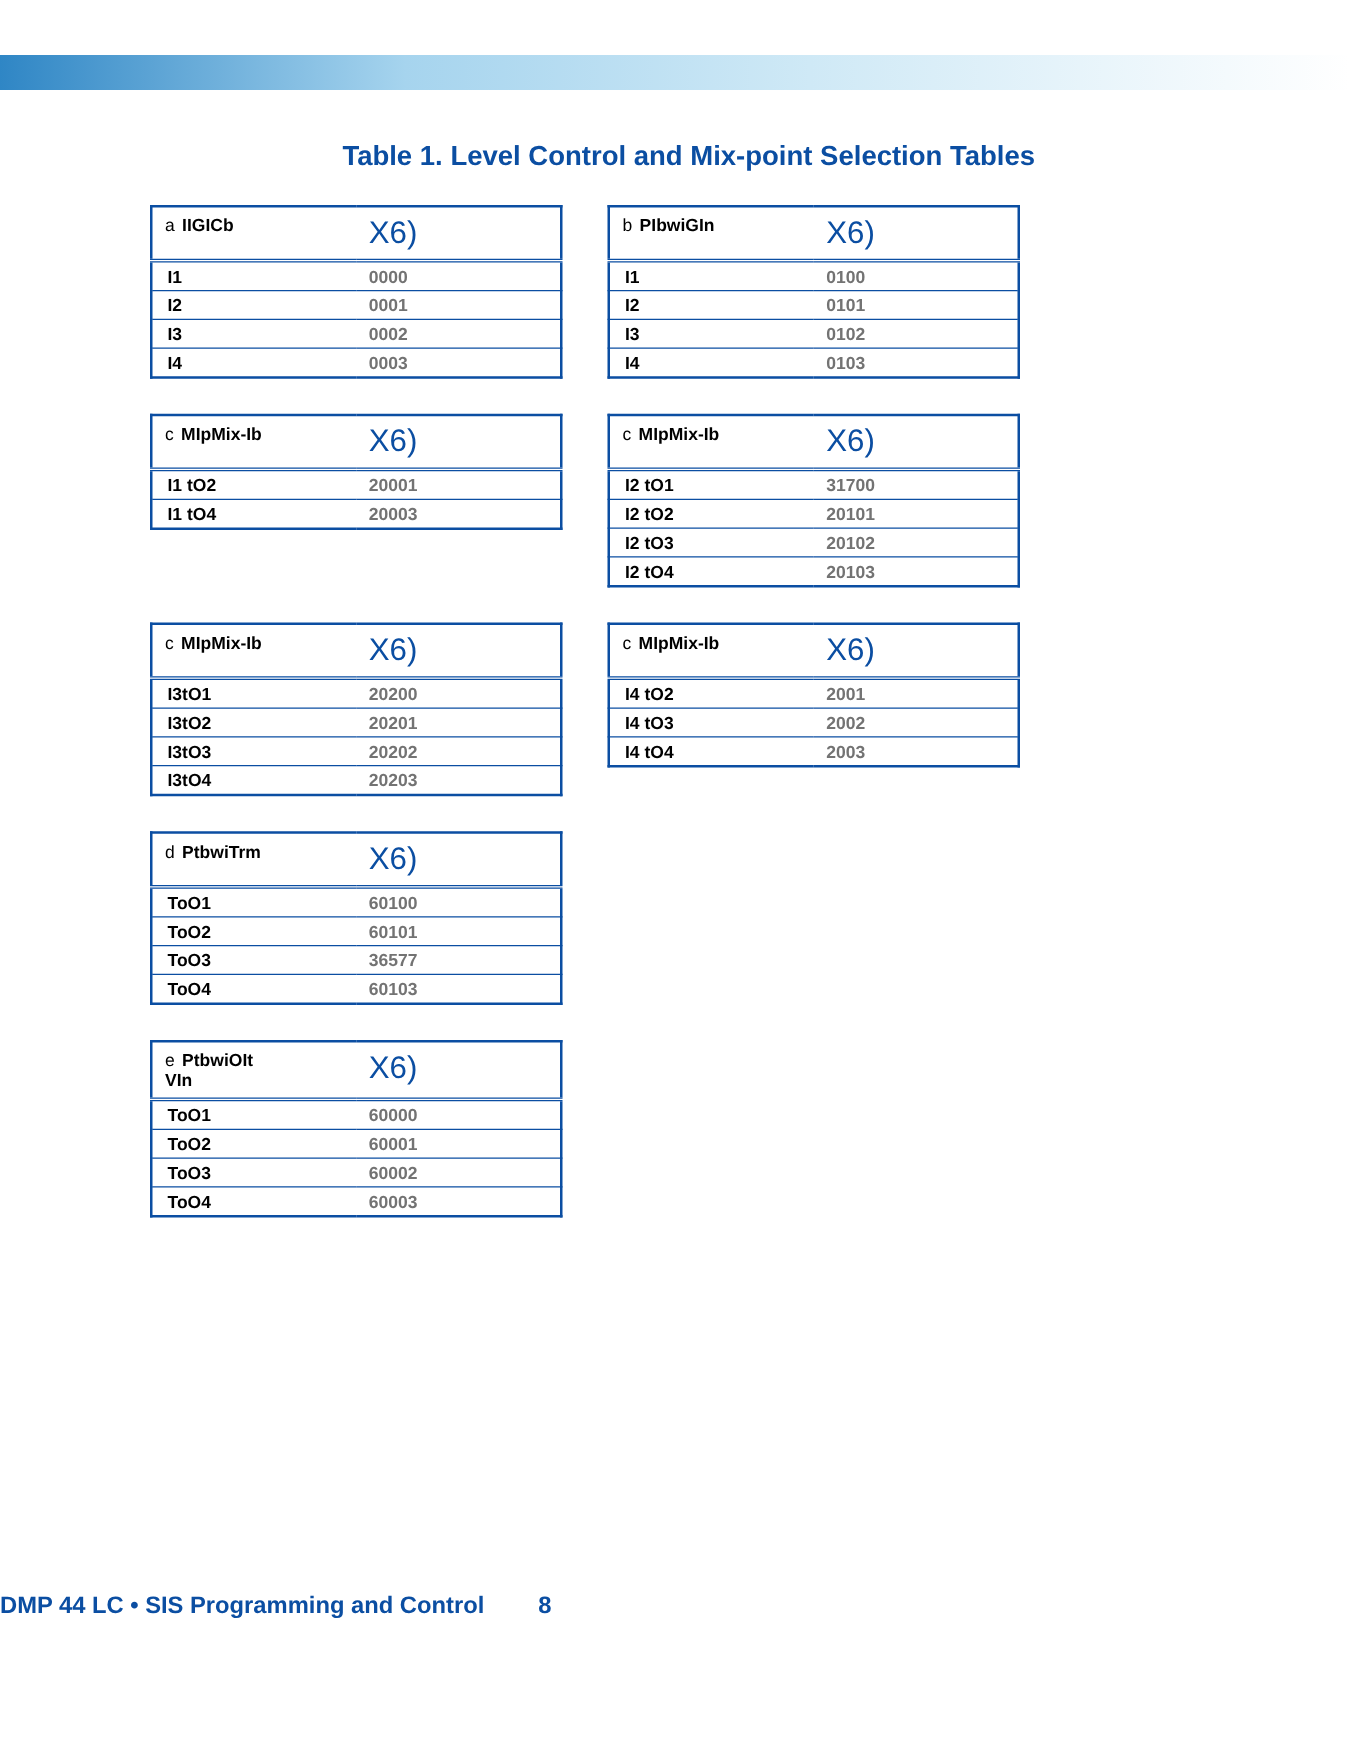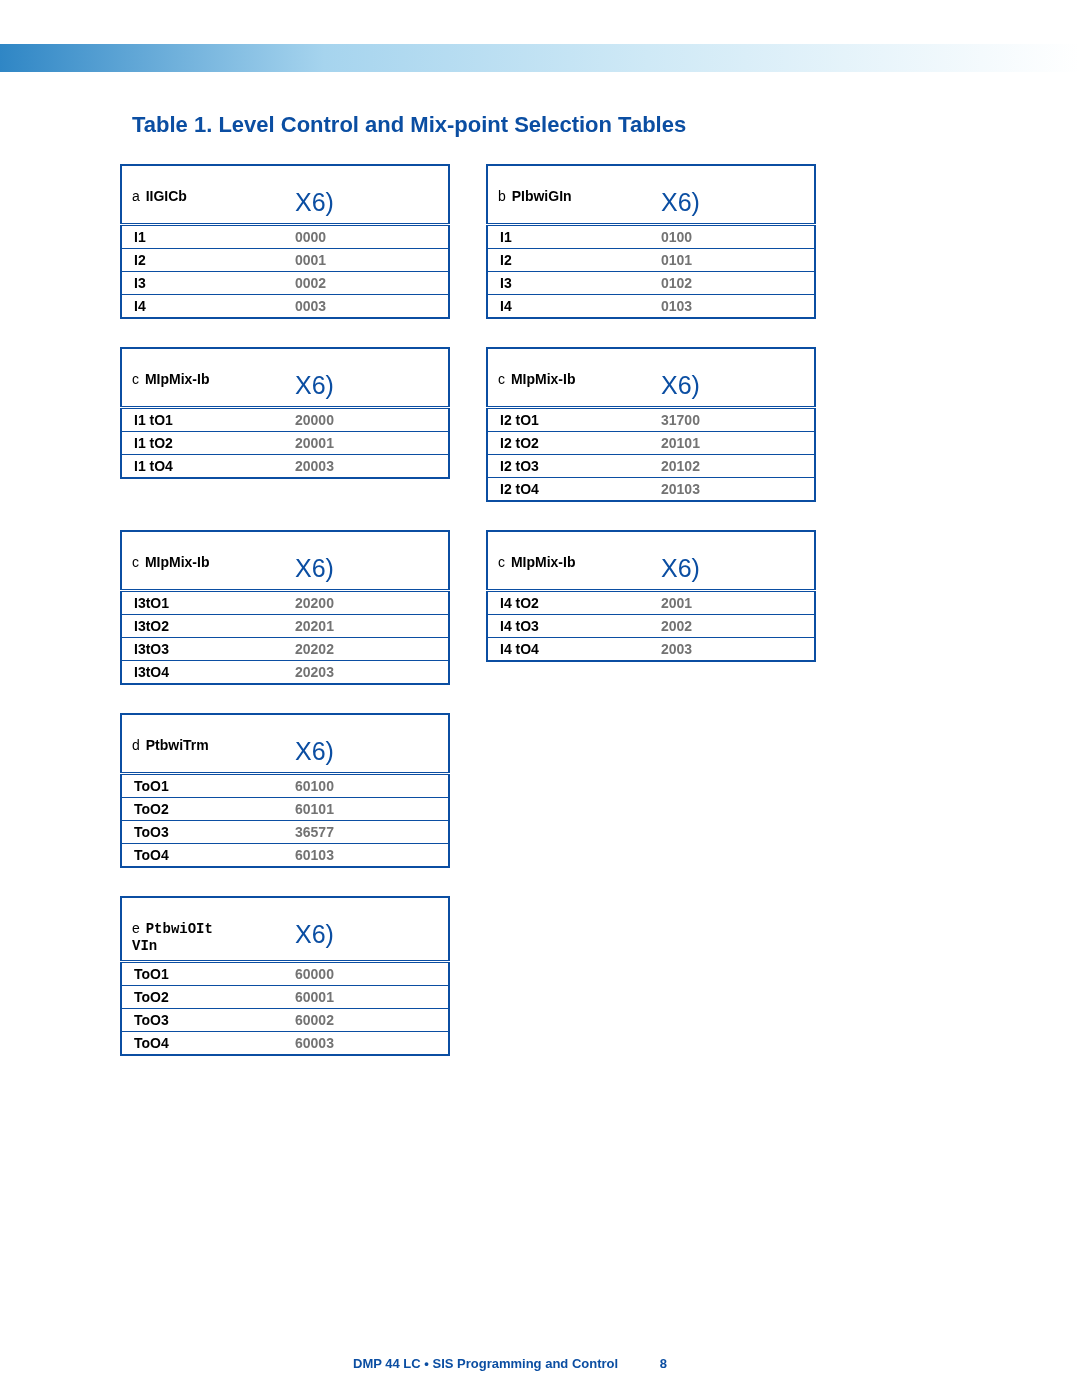--- a/index.html
+++ b/index.html
@@ -15,21 +15,21 @@
     margin-top: 44px;
   }
   .content {
     padding: 40px 110px 0 120px;
   }
   .title {
     color: #0b4ea2;
     font-weight: 700;
     font-size: 22px;
     margin: 0 0 26px 0;
-    text-align: left;
+    text-align: center;
     padding-left: 12px;
   }
   .grid {
     display: grid;
     grid-template-columns: 330px 330px;
     column-gap: 36px;
     row-gap: 28px;
   }
   .tbl {
     border: 2px solid #0b4ea2;
@@ -39,21 +39,21 @@
   }
   .tbl td, .tbl th {
     border-top: 1px solid #0b4ea2;
     padding: 3px 8px 3px 10px;
     text-align: left;
     vertical-align: top;
   }
   .tbl th {
     background: #fff;
     font-weight: 400;
-    padding-top: 22px;
+    padding-top: 6px;
     padding-bottom: 6px;
     border-top: none;
   }
   .left-h {
     width: 50%;
     color: #000;
     font-weight: 400;
   }
   .left-h .lead { font-weight: 400; margin-right: 2px;}
   .left-h .bold { font-weight: 700; }
@@ -72,24 +72,24 @@
   .tbl td.val {
     font-weight: 700;
     color: #737373;
     width: 50%;
   }
   .tbl tr.headerrow th { border-bottom: 3px double #0b4ea2; }
   .footer {
     position: relative;
     margin-top: 300px;
     padding: 0 60px 40px 0;
-    text-align: center;
+    text-align: left;
     color: #0b4ea2;
     font-weight: 700;
-    font-size: 13px;
+    font-size: 19px;
   }
   .footer .pg { margin-left: 38px; }
   .single { grid-column: 1 / 2; }
   .table-wrap { }
   .tall-header .left-h { line-height: 1.15; }
 </style>
 </head>
 <body>
 
 <div class="topbar"></div>
@@ -154,24 +154,20 @@
     </div>
 
     <div class="table-wrap">
       <table class="tbl">
         <tbody>
             <tr class="headerrow">
           <th class="left-h"><span class="lead">c</span> <span class="bold">MIpMix-Ib</span></th>
           <th class="right-h">X6)</th>
         </tr>
         <tr>
-              <td class="lab">I1 tO1</td>
-              <td class="val">20000</td>
-            </tr>
-        <tr>
               <td class="lab">I1 tO2</td>
               <td class="val">20001</td>
             </tr>
         <tr>
               <td class="lab">I1 tO4</td>
               <td class="val">20003</td>
             </tr>
       </tbody>
         </table>
     </div>
@@ -279,21 +275,21 @@
       </tbody>
         </table>
     </div>
 
     <div></div>
 
     <div class="table-wrap single tall-header">
       <table class="tbl">
         <tbody>
             <tr class="headerrow">
-          <th class="left-h"><span class="lead">e</span> <span class="bold" style="white-space:pre-line;font-family:Liberation Mono, monospace;">PtbwiOIt
+          <th class="left-h"><span class="lead">e</span> <span class="bold" style="white-space:pre-line;">PtbwiOIt
 VIn</span></th>
           <th class="right-h">X6)</th>
         </tr>
         <tr>
               <td class="lab">ToO1</td>
               <td class="val">60000</td>
             </tr>
         <tr>
               <td class="lab">ToO2</td>
               <td class="val">60001</td>

